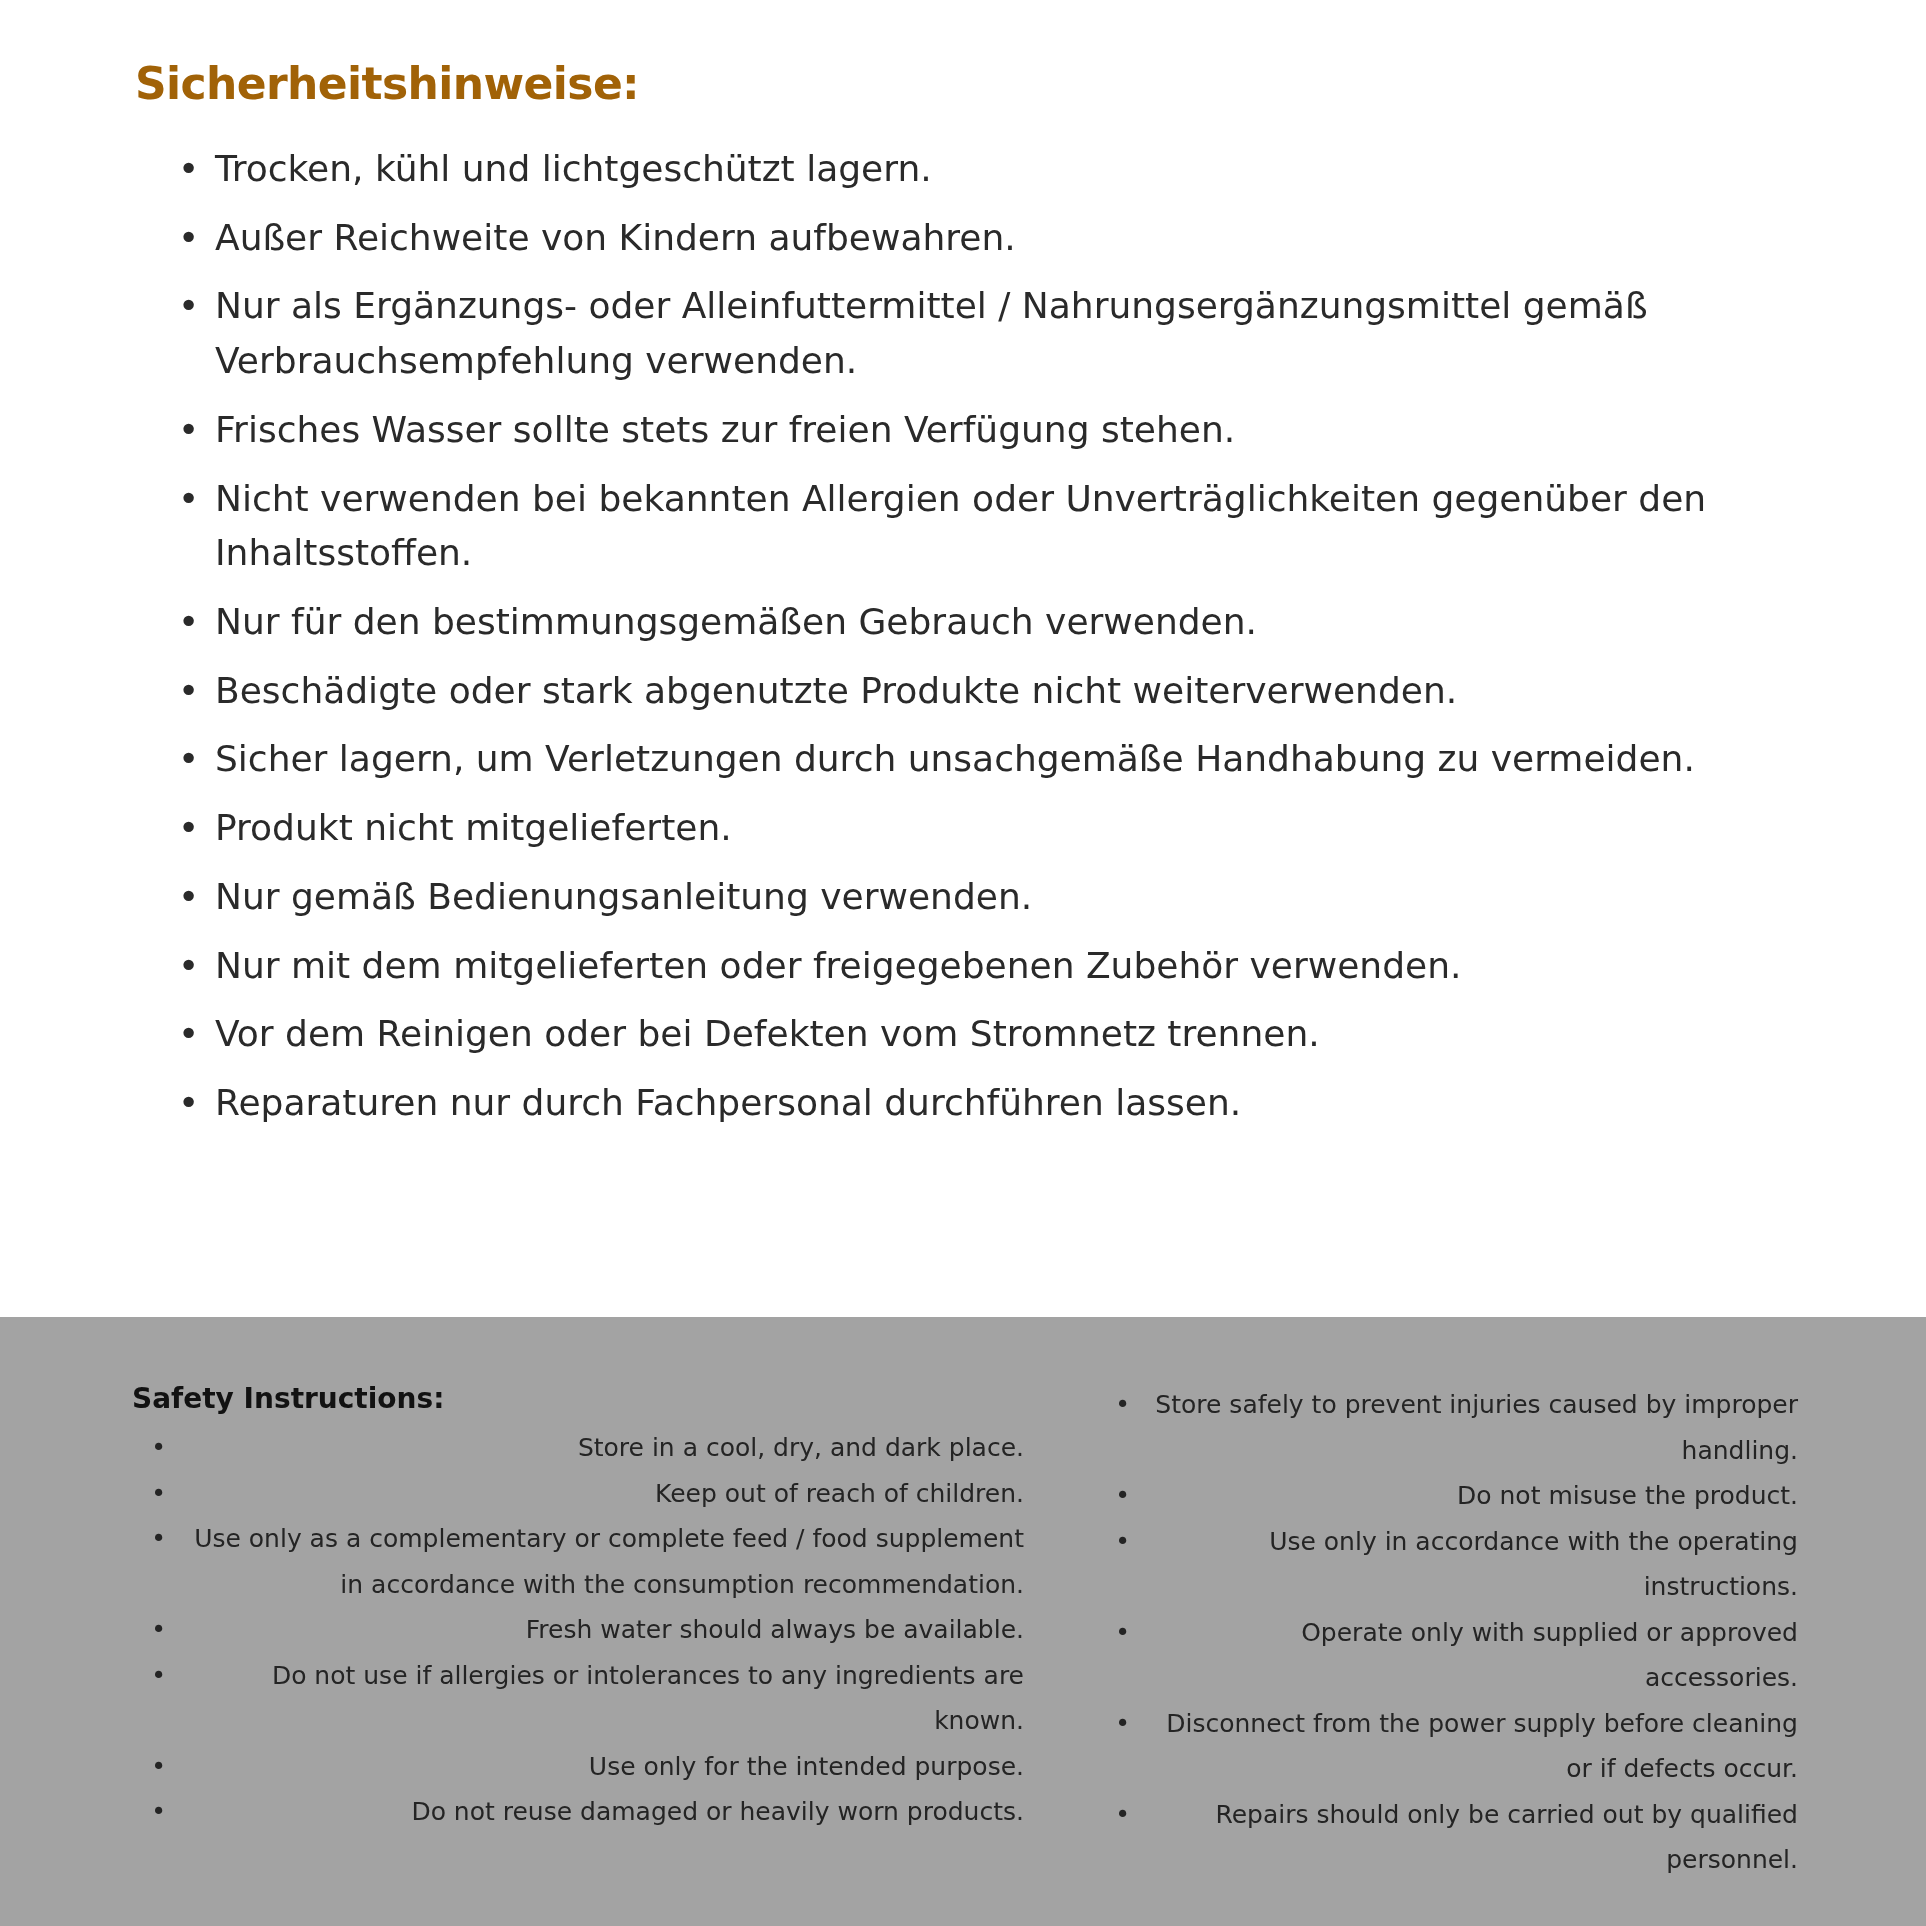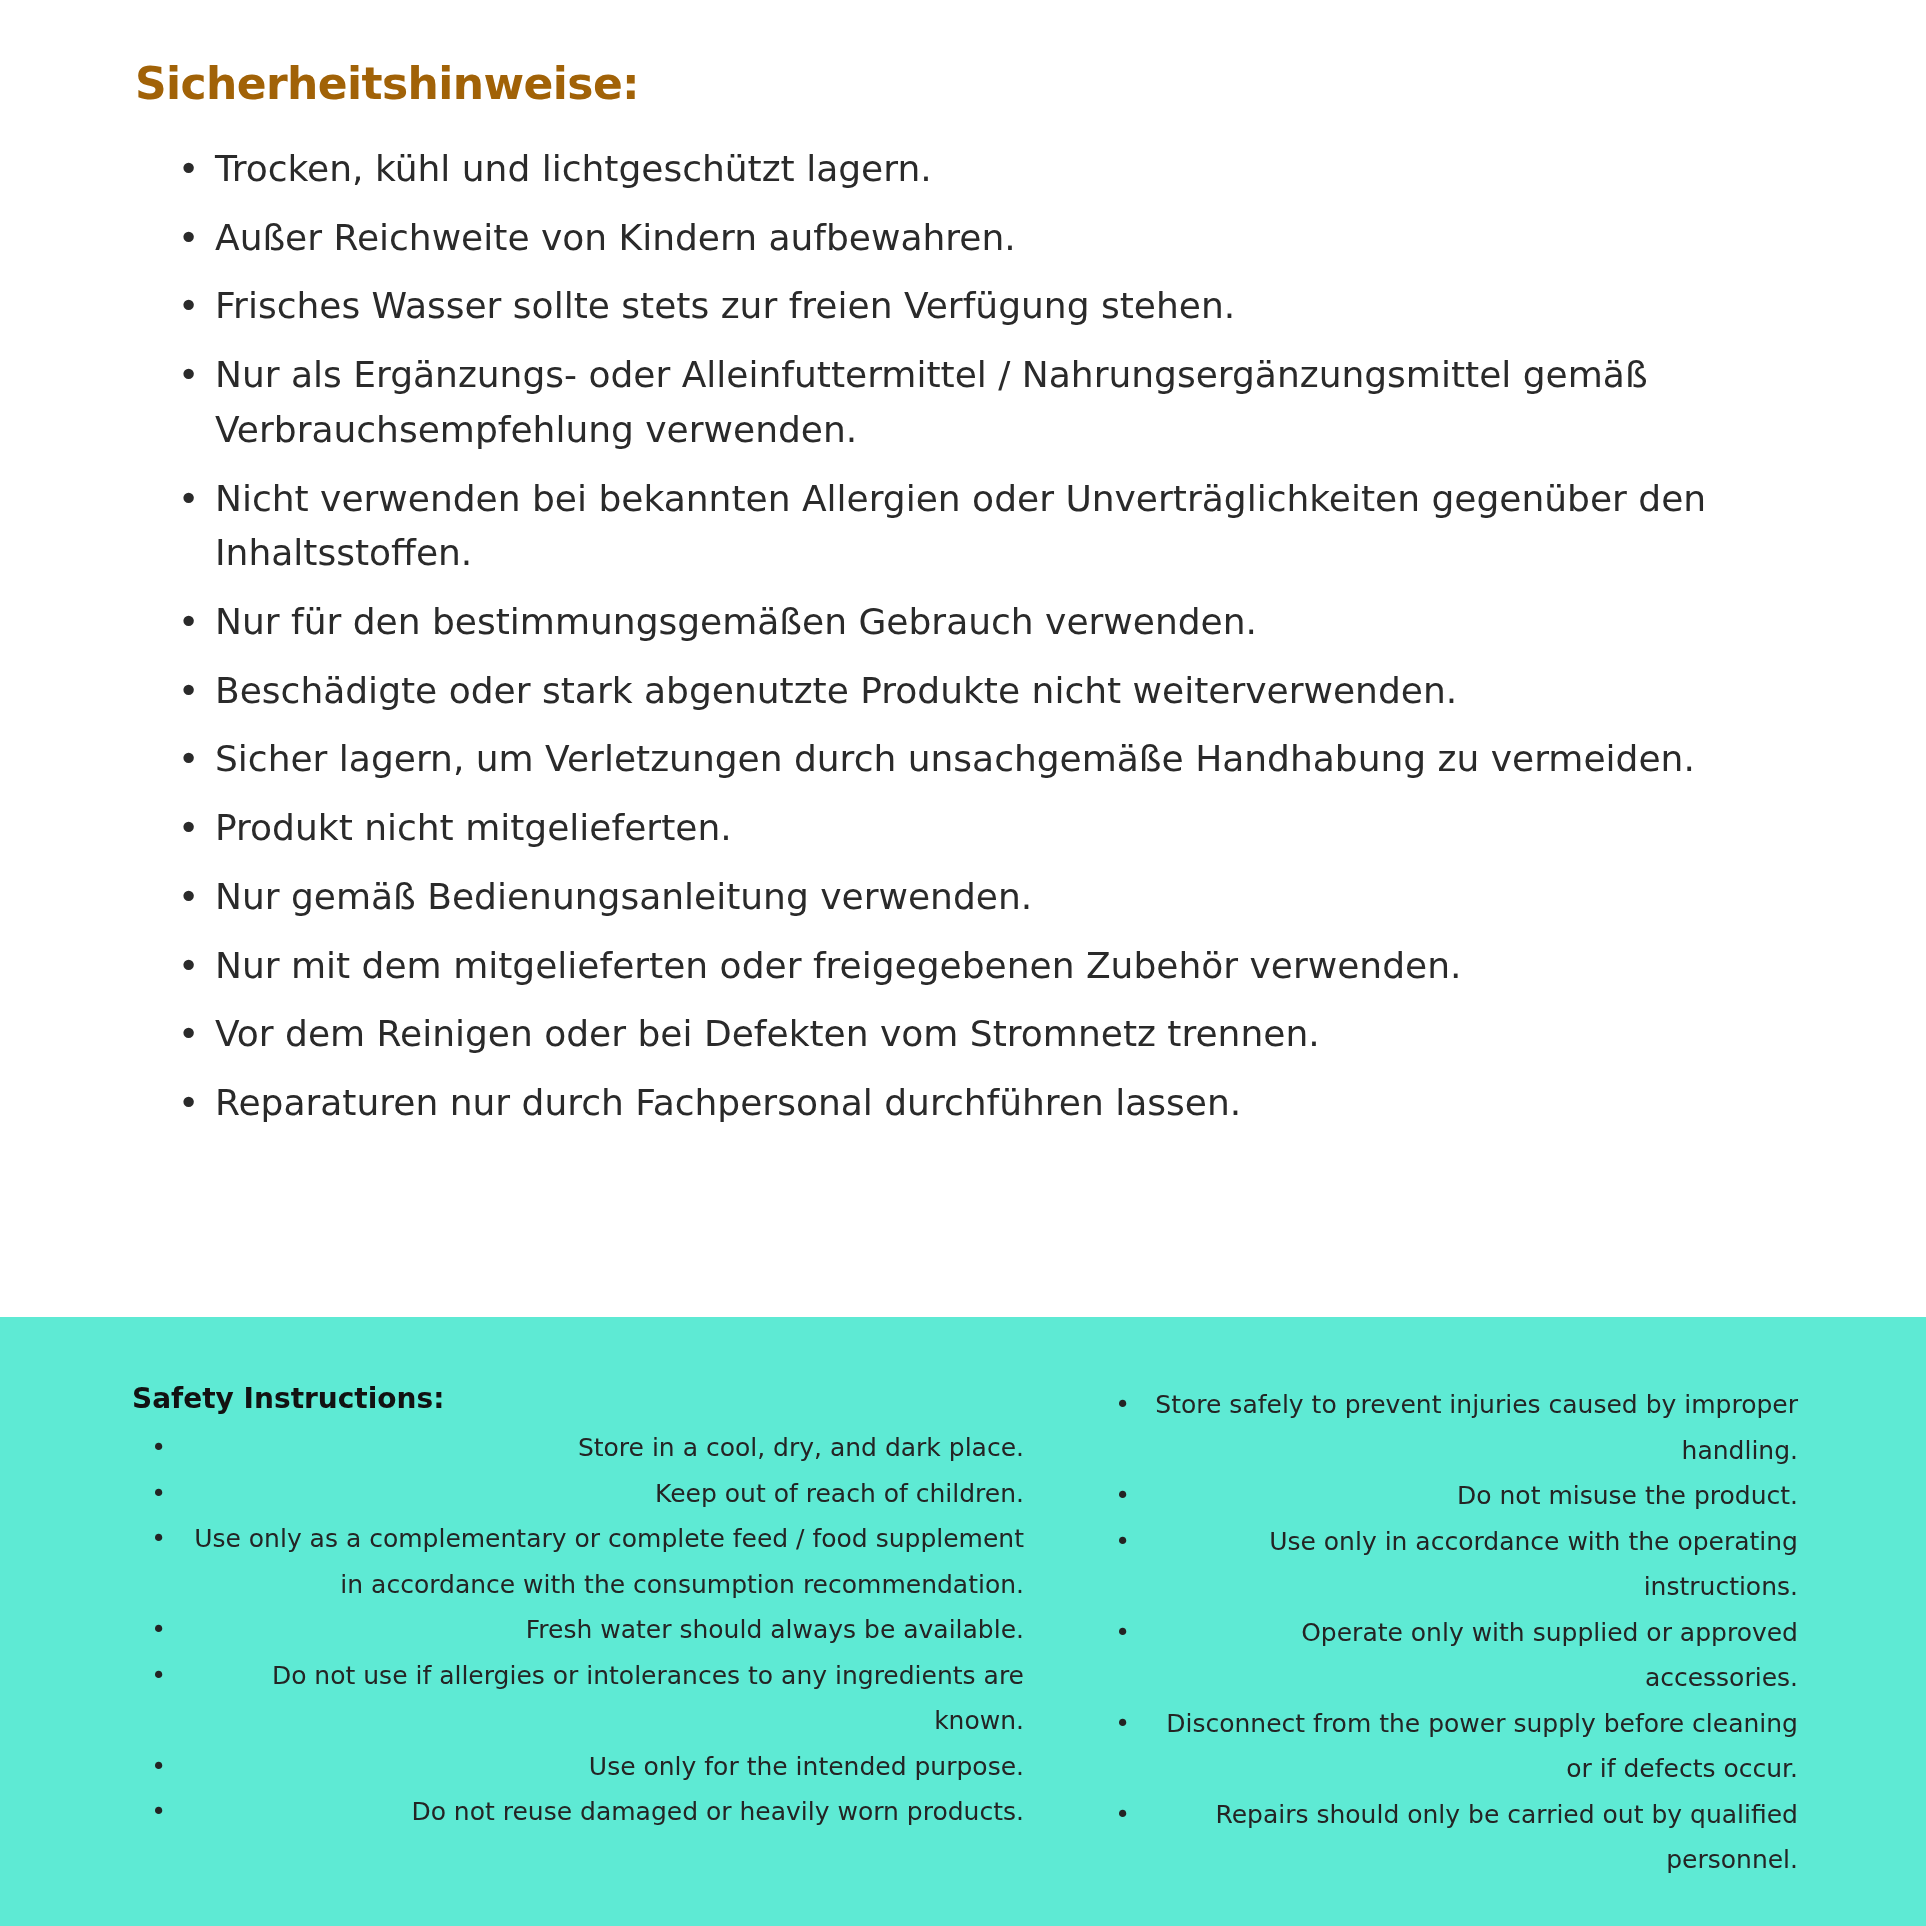--- a/index.html
+++ b/index.html
@@ -48,21 +48,21 @@
     color: #2a2a2a;
   }
 
   
   .english-section {
     position: absolute;
     left: 0;
     top: 1317px;
     width: 100%;
     height: 609px;
-    background: #5eead4;
+    background: #a3a3a3;
     box-sizing: border-box;
     padding: 65px 128px 0 132px;
     display: flex;
     align-items: flex-start;
     gap: 90px;
   }
   .english-col-left {
     width: 892px;
     flex: 0 0 auto;
   }
@@ -102,22 +102,22 @@
 </head>
 <body>
 
 <div class="page">
 
   <section class="german-section">
     <h1 class="german-title">Sicherheitshinweise:</h1>
     <ul class="de-list">
       <li>Trocken, kühl und lichtgeschützt lagern.</li>
       <li>Außer Reichweite von Kindern aufbewahren.</li>
+      <li>Nur als Ergänzungs- oder Alleinfuttermittel / Nahrungsergänzungsmittel gemäß Verbrauchsempfehlung verwenden.</li>
       <li>Frisches Wasser sollte stets zur freien Verfügung stehen.</li>
-      <li>Nur als Ergänzungs- oder Alleinfuttermittel / Nahrungsergänzungsmittel gemäß Verbrauchsempfehlung verwenden.</li>
       <li>Nicht verwenden bei bekannten Allergien oder Unverträglichkeiten gegenüber den Inhaltsstoffen.</li>
       <li>Nur für den bestimmungsgemäßen Gebrauch verwenden.</li>
       <li>Beschädigte oder stark abgenutzte Produkte nicht weiterverwenden.</li>
       <li>Sicher lagern, um Verletzungen durch unsachgemäße Handhabung zu vermeiden.</li>
       <li>Produkt nicht mitgelieferten.</li>
       <li>Nur gemäß Bedienungsanleitung verwenden.</li>
       <li>Nur mit dem mitgelieferten oder freigegebenen Zubehör verwenden.</li>
       <li>Vor dem Reinigen oder bei Defekten vom Stromnetz trennen.</li>
       <li>Reparaturen nur durch Fachpersonal durchführen lassen.</li>
     </ul>

